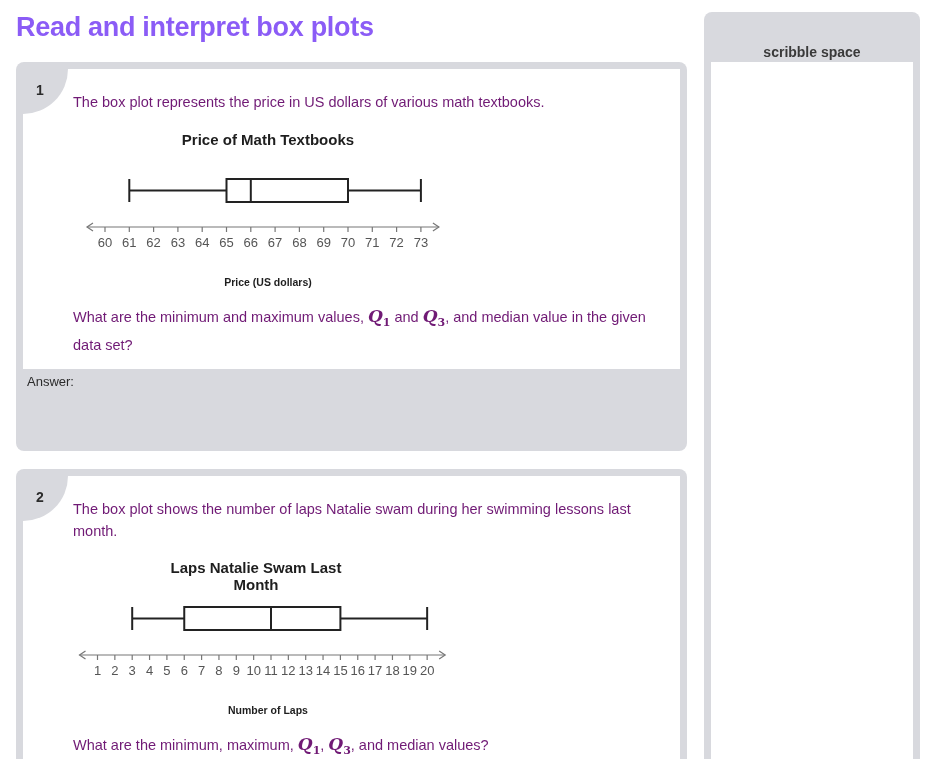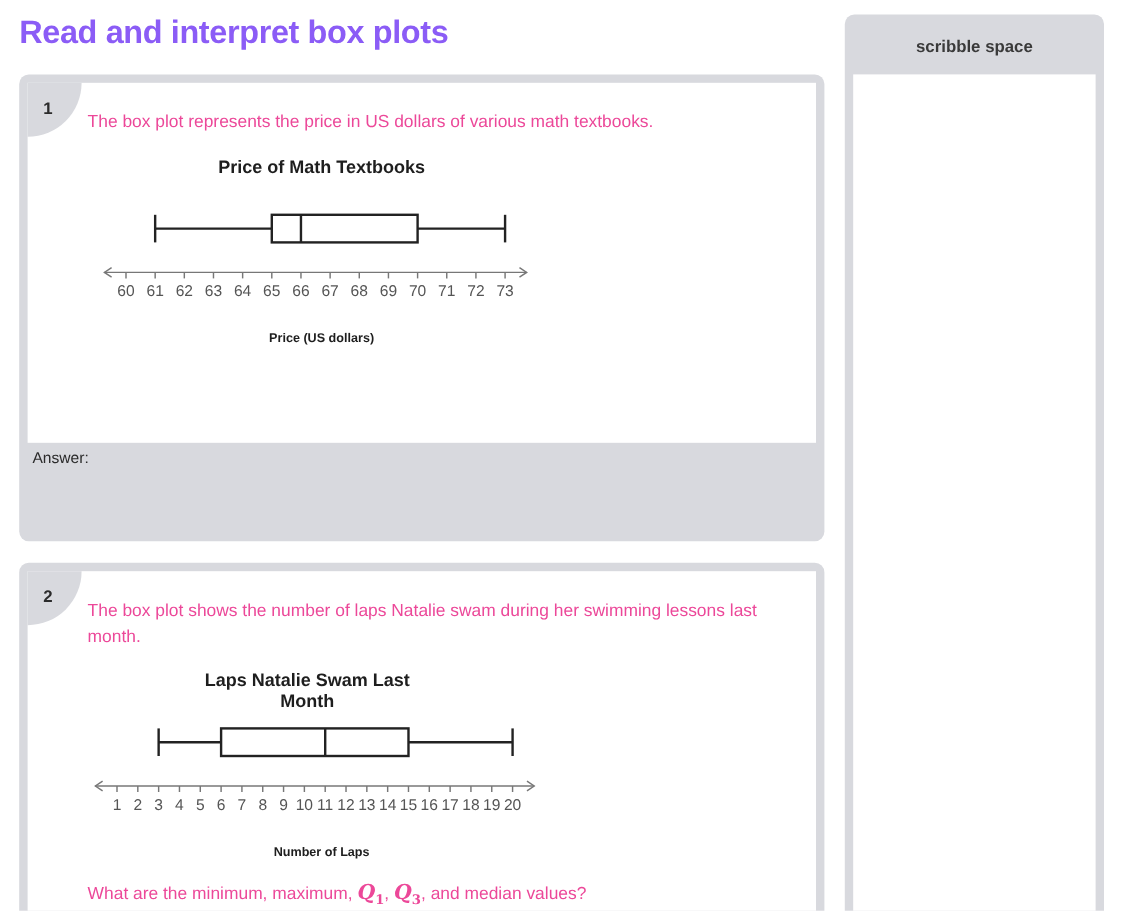--- a/index.html
+++ b/index.html
@@ -3,32 +3,32 @@
 <meta charset="utf-8">
 <style>
   * { box-sizing: border-box; margin: 0; padding: 0; }
   html, body { width: 940px; height: 759px; overflow: hidden; background: #ffffff; }
   body { font-family: "Liberation Sans", "DejaVu Sans", sans-serif; color: #2b2b2b; position: relative; }
 
   .page-title { position: absolute; left: 16px; top: 12px; font-size: 27px; font-weight: bold; color: #8b5cf6; letter-spacing: -0.3px; }
   .page-indicator { position: absolute; left: 601px; top: 19px; font-size: 16px; color: #3a3a3a; margin-top: 47px; }
 
   .scribble { position: absolute; left: 704px; top: 12px; width: 216px; height: 760px; background: #d8d9de; border-radius: 8px 8px 0 0; }
-  .scribble-label { position: absolute; left: 0; right: 0; top: 18px; text-align: center; font-size: 14px; font-weight: bold; color: #3a3a3a; }
+  .scribble-label { position: absolute; left: 0; right: 0; top: 32px; text-align: center; font-size: 14px; font-weight: bold; color: #3a3a3a; }
   .scribble-area { position: absolute; left: 7px; right: 7px; top: 50px; bottom: 0; background: #ffffff; }
 
   .question { position: absolute; left: 16px; width: 671px; background: #d8d9de; border-radius: 8px; }
   .q1 { top: 62px; height: 389px; }
   .q2 { top: 469px; height: 300px; }
   .q-inner { position: absolute; left: 7px; right: 7px; top: 7px; background: #ffffff; }
   .q1 .q-inner { height: 300px; }
   .q2 .q-inner { bottom: 0; }
   .q-corner { position: absolute; left: 0; top: 0; width: 45px; height: 45px; background: #d8d9de; border-bottom-right-radius: 45px; }
   .q-num { position: absolute; left: 13px; top: 13px; font-size: 14px; font-weight: bold; color: #2b2b2b; }
-  .q-text { position: absolute; left: 50px; font-size: 14.5px; line-height: 22px; color: #ec4899; width: 580px; }
+  .q-text { position: absolute; left: 50px; font-size: 14.5px; line-height: 22px; color: #701a75; width: 580px; }
   .math { font-family: "DejaVu Serif", serif; font-style: italic; font-weight: bold; font-size: 17px; }
   .math sub { font-size: 11px; font-style: normal; }
 
   .answer-label { position: absolute; left: 11px; top: 312px; font-size: 13px; color: #2b2b2b; }
 
   .chart-title { position: absolute; font-size: 15px; font-weight: bold; color: #1e1e1e; text-align: center; }
   .axis-label { position: absolute; font-size: 10.5px; font-weight: bold; color: #1e1e1e; text-align: center; }
   svg.plot { position: absolute; overflow: visible; }
   .tick-label { font-family: "Liberation Sans", sans-serif; font-size: 13px; fill: #555555; }
 </style>
@@ -79,20 +79,23 @@
         <text x="325" y="78" text-anchor="middle" class="tick-label">70</text>
         <line x1="349.3" y1="58" x2="349.3" y2="63" stroke="#777777" stroke-width="1.2"></line>
         <text x="349.3" y="78" text-anchor="middle" class="tick-label">71</text>
         <line x1="373.6" y1="58" x2="373.6" y2="63" stroke="#777777" stroke-width="1.2"></line>
         <text x="373.6" y="78" text-anchor="middle" class="tick-label">72</text>
         <line x1="397.90000000000003" y1="58" x2="397.90000000000003" y2="63" stroke="#777777" stroke-width="1.2"></line>
         <text x="397.90000000000003" y="78" text-anchor="middle" class="tick-label">73</text>
       </svg>
     <div class="axis-label" style="left:150px; top:207px; width:190px;">Price (US dollars)</div>
 
+    <div class="q-text" style="top:236px;">
+      <span>What are the minimum and maximum values, </span><span class="math"><span>Q</span><sub>1</sub></span><span> and </span><span class="math"><span>Q</span><sub>3</sub></span><span>, and median value in the given data set?</span>
+    </div>
   </div>
   <div class="answer-label">Answer:</div>
   <div style="position:absolute; left:0; right:0; top:307px; bottom:0;"></div>
 </div>
 
 <div class="question q2">
   <div class="q-inner">
     <div class="q-corner"></div>
     <div class="q-num">2</div>
     <div class="q-text" style="top:22px;">The box plot shows the number of laps Natalie swam during her swimming lessons last month.</div>

